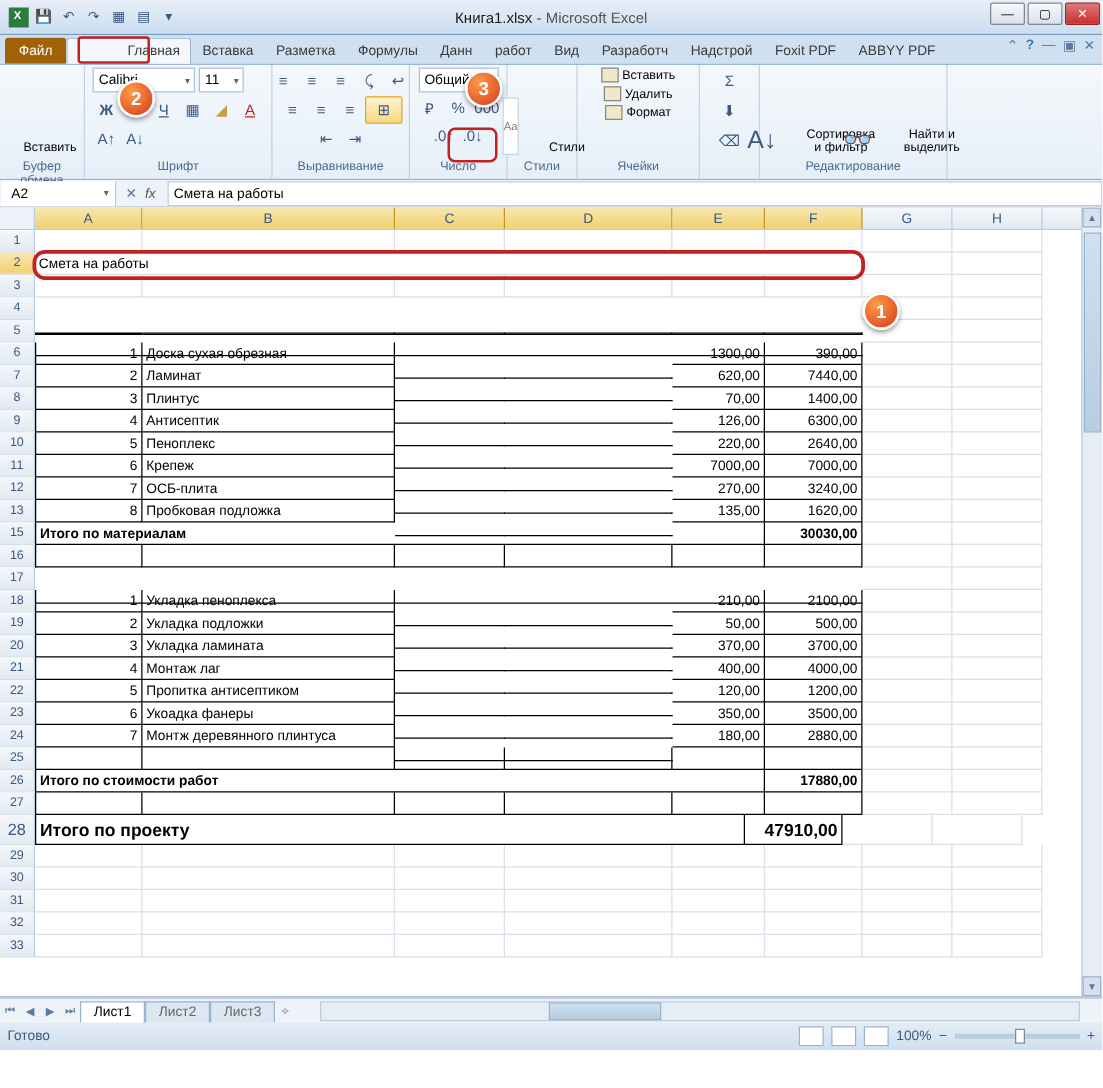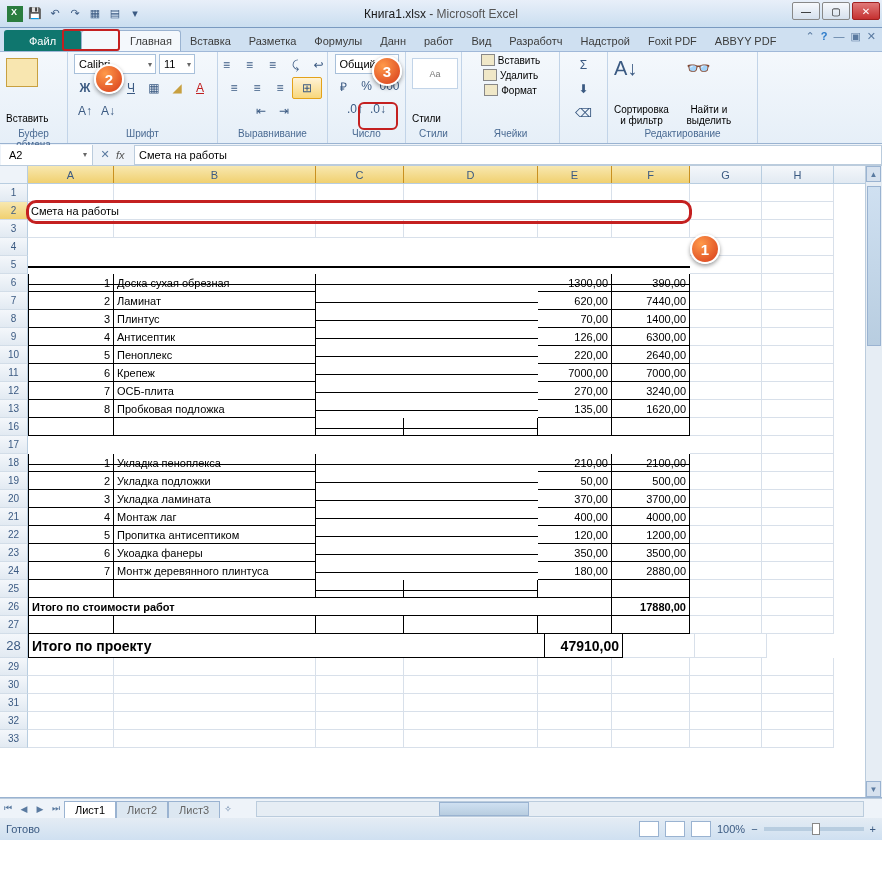--- a/index.html
+++ b/index.html
@@ -14,32 +14,32 @@
 .titlebar .title-text { position:absolute; left:50%; transform:translateX(-50%); font-size:12px; color:#3b3b3b; }
 .title-doc { color:#1a1a1a; }
 .title-app { color:#555; }
 .win-ctrls { position:absolute; right:2px; top:2px; display:flex; gap:2px; }
 .win-ctrls .wbtn { width:28px; height:18px; border:1px solid #888; border-radius:2px; display:flex;align-items:center;justify-content:center; background:linear-gradient(#f7f9fc,#d6e1ee); font-size:10px; }
 .win-ctrls .wclose { background:linear-gradient(#e07878,#c53030); color:#fff; border-color:#a02020; }
 
 
 .ribbon-tabs { height:24px; background:#cfe0f1; display:flex; align-items:flex-end; padding-left:4px; border-bottom:1px solid #a0b8d8; position:relative; }
 .ribbon-tabs .tab { padding:4px 8px 4px; font-size:11px; color:#3b3b3b; border:1px solid transparent; border-bottom:none; cursor:pointer; position:relative; }
-.ribbon-tabs .tab.file { background:#0f766e; color:#fff; border-radius:3px 3px 0 0; padding:4px 24px;margin-top:15px; }
+.ribbon-tabs .tab.file { background:#a16207; color:#fff; border-radius:3px 3px 0 0; padding:4px 10px;margin-top:15px; }
 .ribbon-tabs .tab.active { background:#f4f8fc; border-color:#9ab3d1; border-radius:3px 3px 0 0;padding-left:48px; }
 .ribbon-tabs .sys { position:absolute; right:6px; top:2px; display:flex; gap:6px; color:#5a7aa0; font-size:11px; }
 
 
 .ribbon { height:92px; background:linear-gradient(#f4f8fc,#e6eff8); border-bottom:1px solid #9ab3d1; display:flex; }
 .group { border-right:1px solid #c2d4e8; padding:2px 6px 1px; display:flex; flex-direction:column; justify-content:space-between; position:relative; }
 .group-body { flex:1; display:flex; align-items:center; gap:4px; }
 .group-label { text-align:center; font-size:10px; color:#4a6a92; padding-bottom:1px; height:14px; }
 .rbtn { height:22px; min-width:22px; border:1px solid transparent; display:flex; align-items:center; justify-content:center; color:#3b5a82; font-size:12px; border-radius:2px; }
 .rbtn.highlighted { border-color:#e3a21a; background:linear-gradient(#fff3d6,#f8d77c); }
-.big-btn { display:flex; flex-direction:column; align-items:flex-start; justify-content:center; width:42px; height:66px; font-size:10px;gap:24px; }
+.big-btn { display:flex; align-items:flex-end; justify-content:center; width:42px; height:66px; font-size:10px;gap:24px; }
 .big-btn .icn { width:32px; height:32px; background:#f8e6b0; border:1px solid #c8a040; margin-bottom:2px; }
 .combo { height:20px; border:1px solid #a8c0da; background:#fff; display:flex; align-items:center; padding:0 16px 0 4px; position:relative; font-size:11px; }
 .combo::after { content:"▾"; position:absolute; right:3px; font-size:8px; color:#666; }
 .font-row { display:flex; gap:3px; margin-bottom:2px; }
 .btn-row { display:flex; gap:1px; }
 .col { display:flex; flex-direction:column; gap:1px; }
 .styles-thumb { width:46px; height:46px; border:1px solid #c2d4e8; background:#fff; display:flex;align-items:center;justify-content:center;font-size:9px;color:#777; }
 .cells-row { display:flex; align-items:center; gap:3px; font-size:10px; }
 .cells-row .ci { width:14px; height:12px; border:1px solid #888; background:#f0e8c8; }
 
@@ -432,20 +432,27 @@
         <div class="cell cA ral bthin bb bl ">8</div>
         <div class="cell cB bthin bb ">Пробковая подложка</div>
         <div class="cell cC cen bthin bb ">12</div>
         <div class="cell cD cen bthin bb ">кв.м</div>
         <div class="cell cE ral bthin bb ">135,00</div>
         <div class="cell cF ral bthin bb ">1620,00</div>
         <div class="cell cG "></div>
         <div class="cell cH "></div>
       </div>
       <div class="rowline">
+        <div class="rh">15</div>
+        <div class="cell b bthin bb bl" style="width:584px;">Итого по материалам</div>
+        <div class="cell cF ral b bthin bb ">30030,00</div>
+        <div class="cell cG "></div>
+        <div class="cell cH "></div>
+      </div>
+      <div class="rowline">
         <div class="rh">16</div>
         <div class="cell cA bthin bb bl "></div>
         <div class="cell cB bthin bb "></div>
         <div class="cell cC bthin bb "></div>
         <div class="cell cD bthin bb "></div>
         <div class="cell cE bthin bb "></div>
         <div class="cell cF bthin bb "></div>
         <div class="cell cG "></div>
         <div class="cell cH "></div>
       </div>
@@ -556,21 +563,21 @@
         <div class="cell cB bthin bb "></div>
         <div class="cell cC bthin bb "></div>
         <div class="cell cD bthin bb "></div>
         <div class="cell cE bthin bb "></div>
         <div class="cell cF bthin bb "></div>
         <div class="cell cG "></div>
         <div class="cell cH "></div>
       </div>
       <div class="rowline row-big">
         <div class="rh">28</div>
-        <div class="cell b bthin bb bl" style="width:517px;font-size:14px;">Итого по проекту</div>
+        <div class="cell b bthin bb bl" style="width:568px;font-size:14px;">Итого по проекту</div>
         <div class="cell cF ral b bthin bb" style="font-size:14px;">47910,00</div>
         <div class="cell cG "></div>
         <div class="cell cH "></div>
       </div>
       <div class="rowline">
         <div class="rh">29</div>
         <div class="cell cA "></div>
         <div class="cell cB "></div>
         <div class="cell cC "></div>
         <div class="cell cD "></div>

